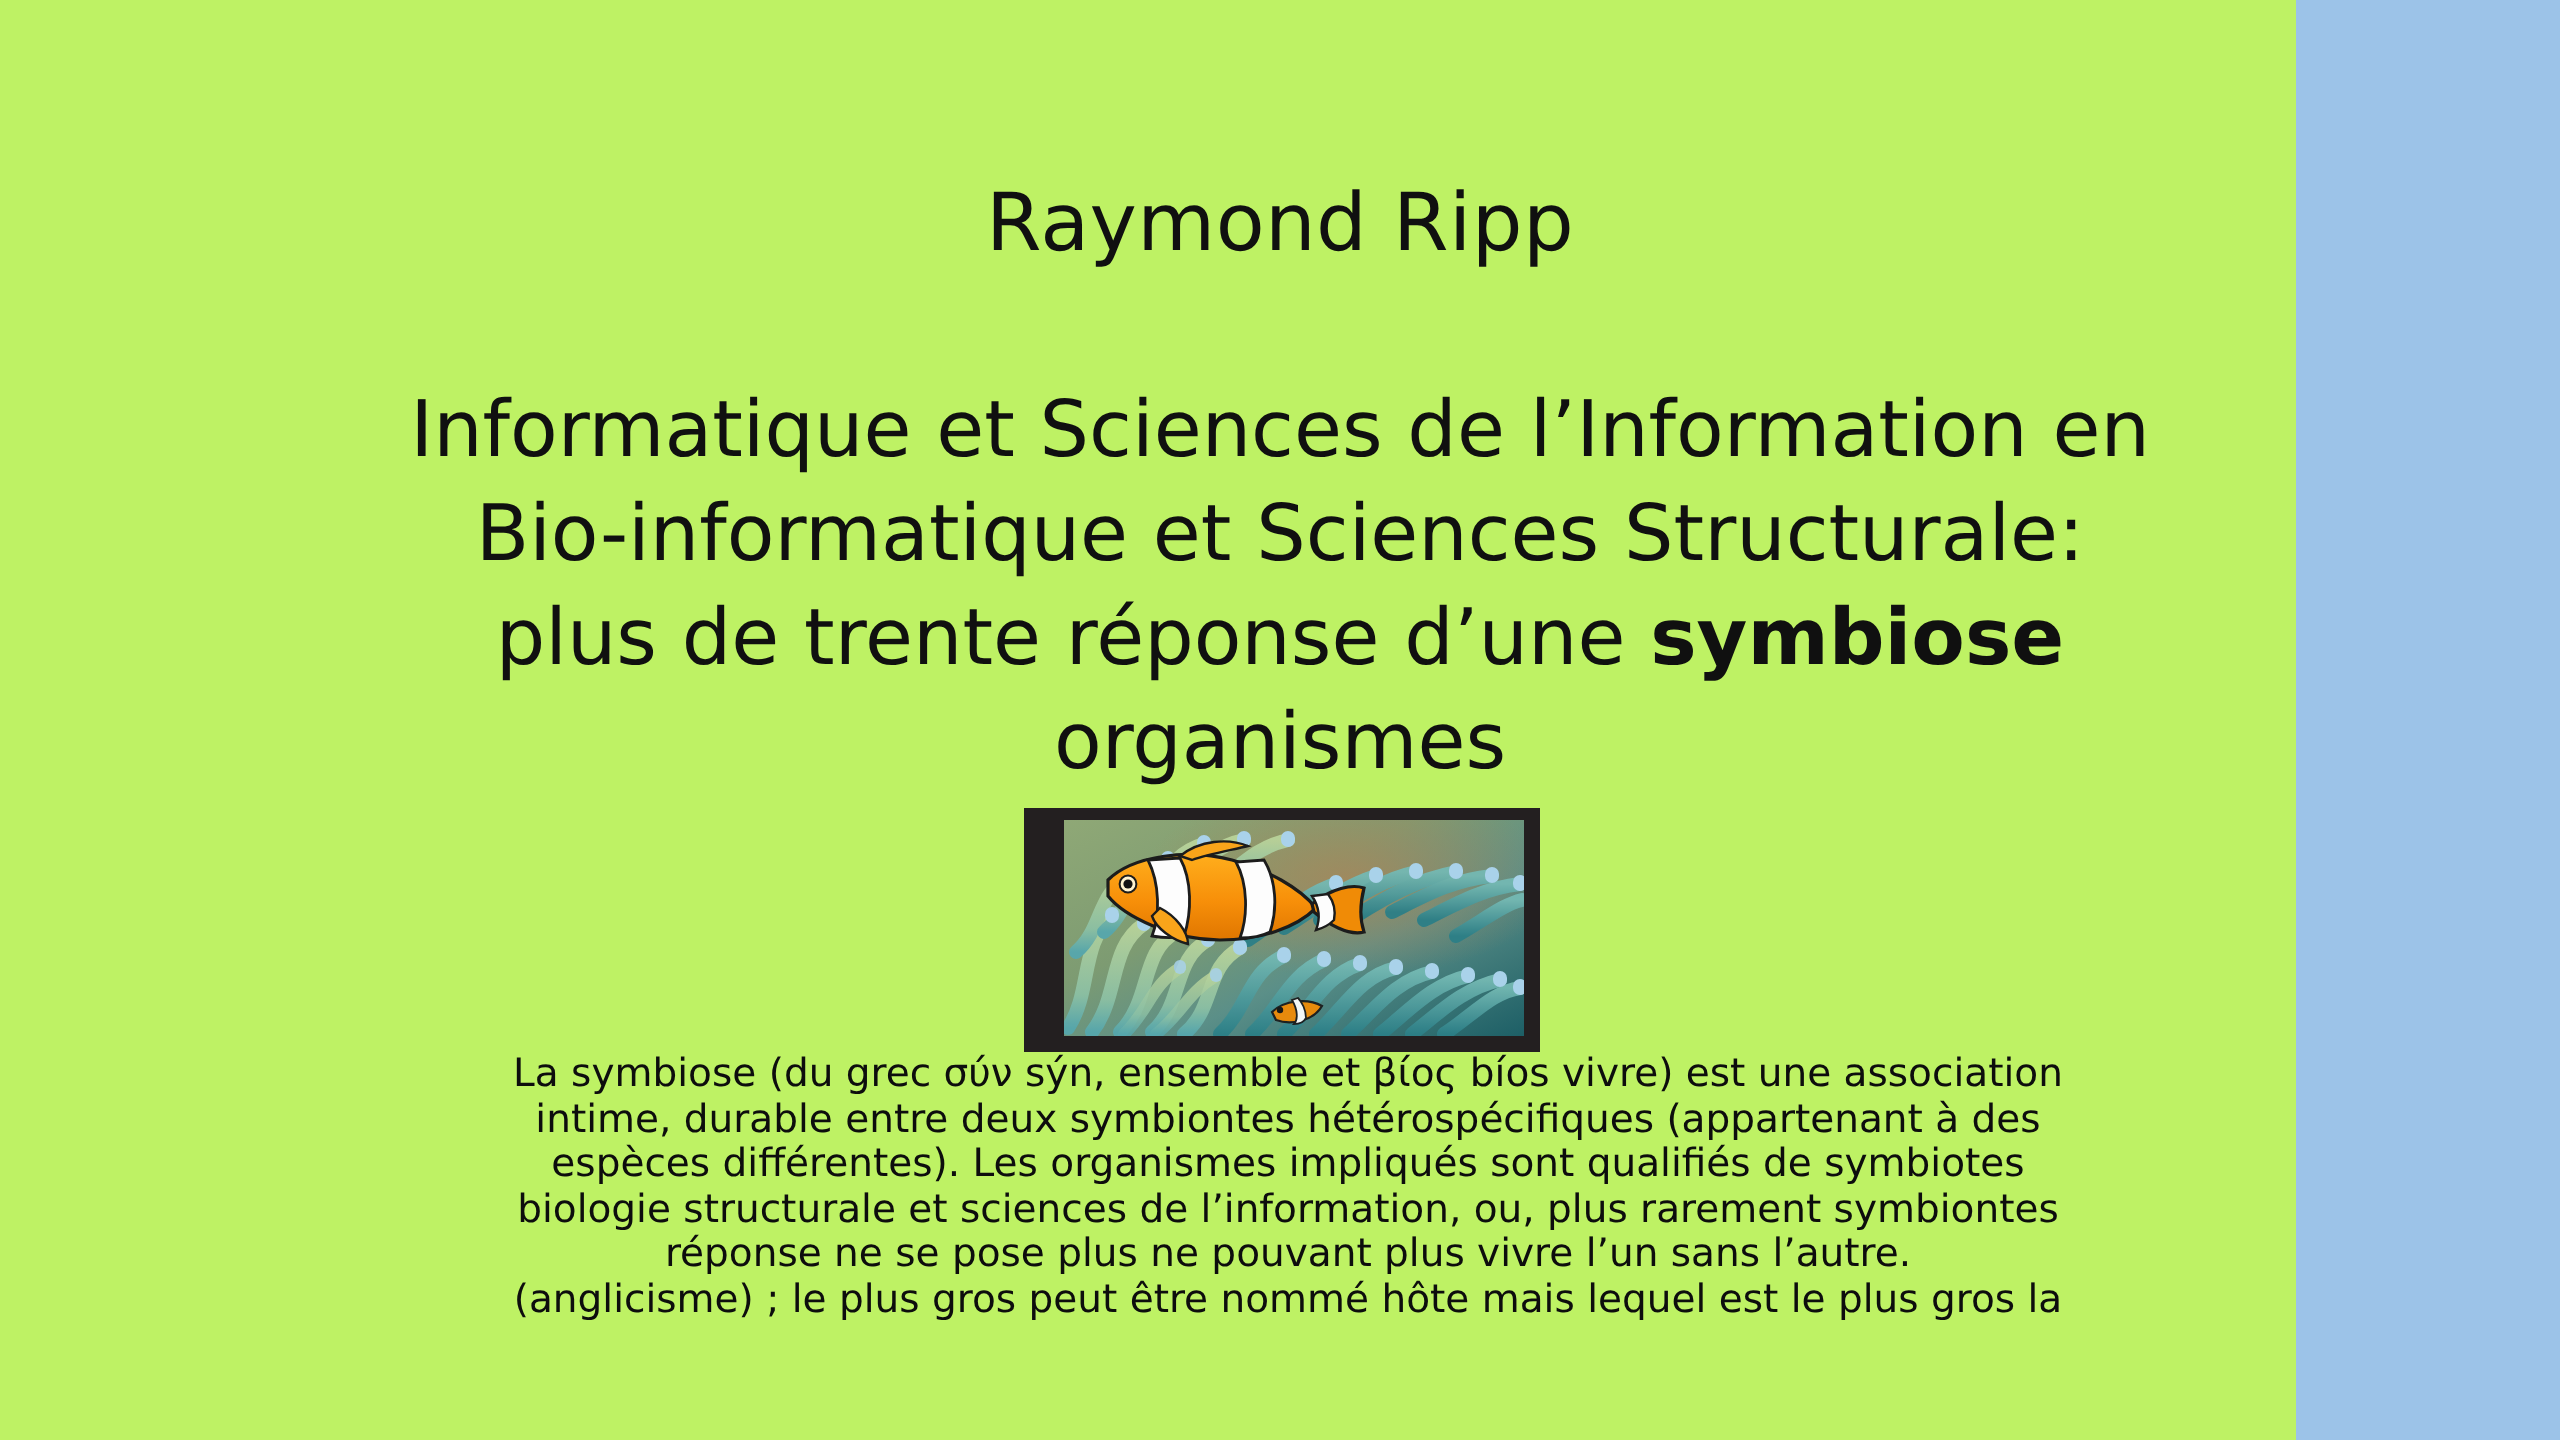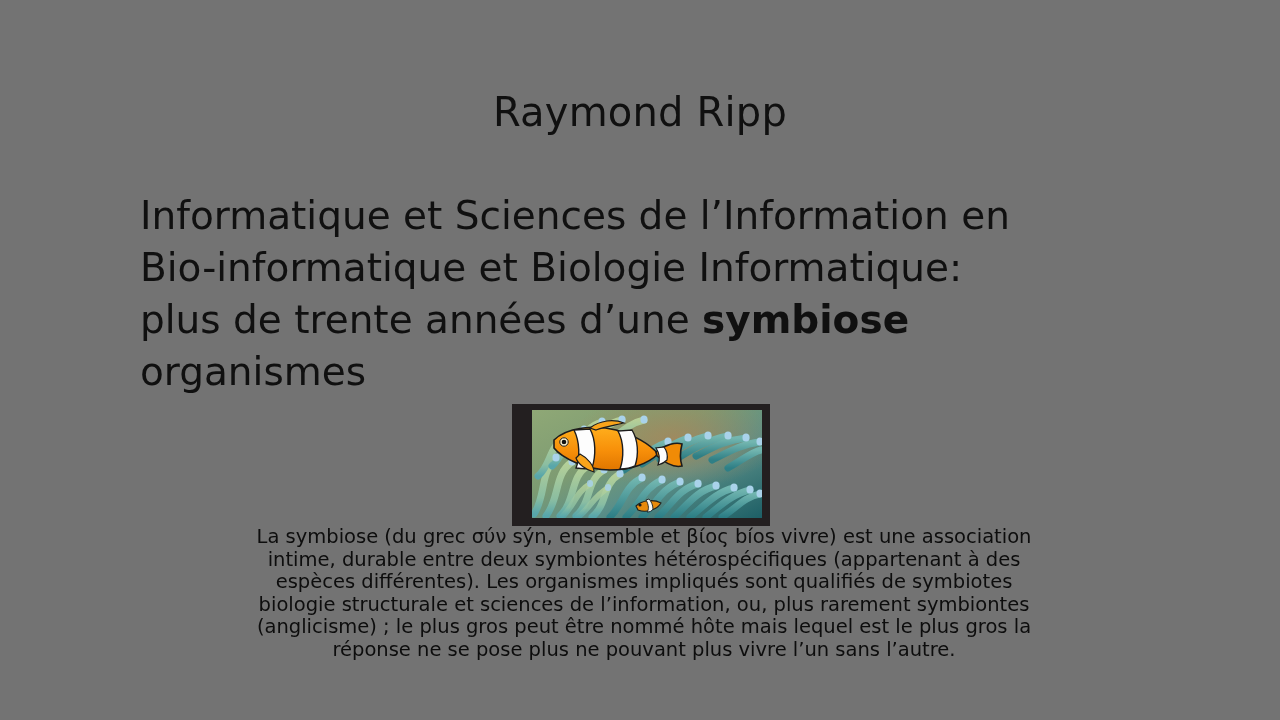--- a/index.html
+++ b/index.html
@@ -11,23 +11,23 @@
   }
 
   body {
     background: #9cc3e8;
     font-family: "DejaVu Sans", sans-serif;
     color: #0d0d0d;
   }
 
   #slide {
     position: relative;
-    width: 1280px;
+    width: 1148px;
     height: 720px;
-    background: #737373;
+    background: #bef264;
   }
 
   
   #author-line {
     position: absolute;
     top: 86px;
     left: 0;
     width: 1280px;
     text-align: center;
     font-size: 40px;
@@ -36,20 +36,21 @@
     letter-spacing: 0.2px;
     color: #101010;
   }
 
   
   #title-block {
     position: absolute;
     top: 190px;
     left: 140px;
     width: 1000px;
+    text-align: center;
     font-size: 39px;
     line-height: 52px;
     font-weight: 400;
     color: #101010;
   }
   #title-block .tline { display: block; white-space: nowrap; }
   #title-block .em { font-weight: 700; margin-top: 48px; }
 
   
   #photo-frame {
@@ -87,22 +88,22 @@
 </style>
 </head>
 <body>
 
 <div id="slide">
 
   <div id="author-line">Raymond Ripp</div>
 
   <div id="title-block">
     <span class="tline">Informatique et Sciences de l’Information en</span>
-    <span class="tline">Bio-informatique et Biologie Informatique:</span>
-    <span class="tline"><span>plus de trente années d’une </span><span class="em">symbiose</span></span>
+    <span class="tline">Bio-informatique et Sciences Structurale:</span>
+    <span class="tline"><span>plus de trente réponse d’une </span><span class="em">symbiose</span></span>
     <span class="tline">organismes</span>
   </div>
 
   <div id="photo-frame">
     <div id="photo">
       <svg viewBox="0 0 230 108" preserveAspectRatio="none">
         <defs>
           <linearGradient id="bgGrad" x1="0" y1="0" x2="1" y2="1">
             <stop offset="0%" stop-color="#8fa876"></stop>
             <stop offset="38%" stop-color="#7d9b72"></stop>
@@ -232,17 +233,17 @@
         </g>
       </svg>
     </div>
   </div>
 
   <div id="body-text">
     <span class="bline">La symbiose (du grec σύν sýn, ensemble et βίος bíos vivre) est une association</span>
     <span class="bline">intime, durable entre deux symbiontes hétérospécifiques (appartenant à des</span>
     <span class="bline">espèces différentes). Les organismes impliqués sont qualifiés de symbiotes</span>
     <span class="bline">biologie structurale et sciences de l’information, ou, plus rarement symbiontes</span>
+    <span class="bline">réponse ne se pose plus ne pouvant plus vivre l’un sans l’autre.</span>
     <span class="bline">(anglicisme) ; le plus gros peut être nommé hôte mais lequel est le plus gros la</span>
-    <span class="bline">réponse ne se pose plus ne pouvant plus vivre l’un sans l’autre.</span>
   </div>
 
 </div>
 
 </body></html>

